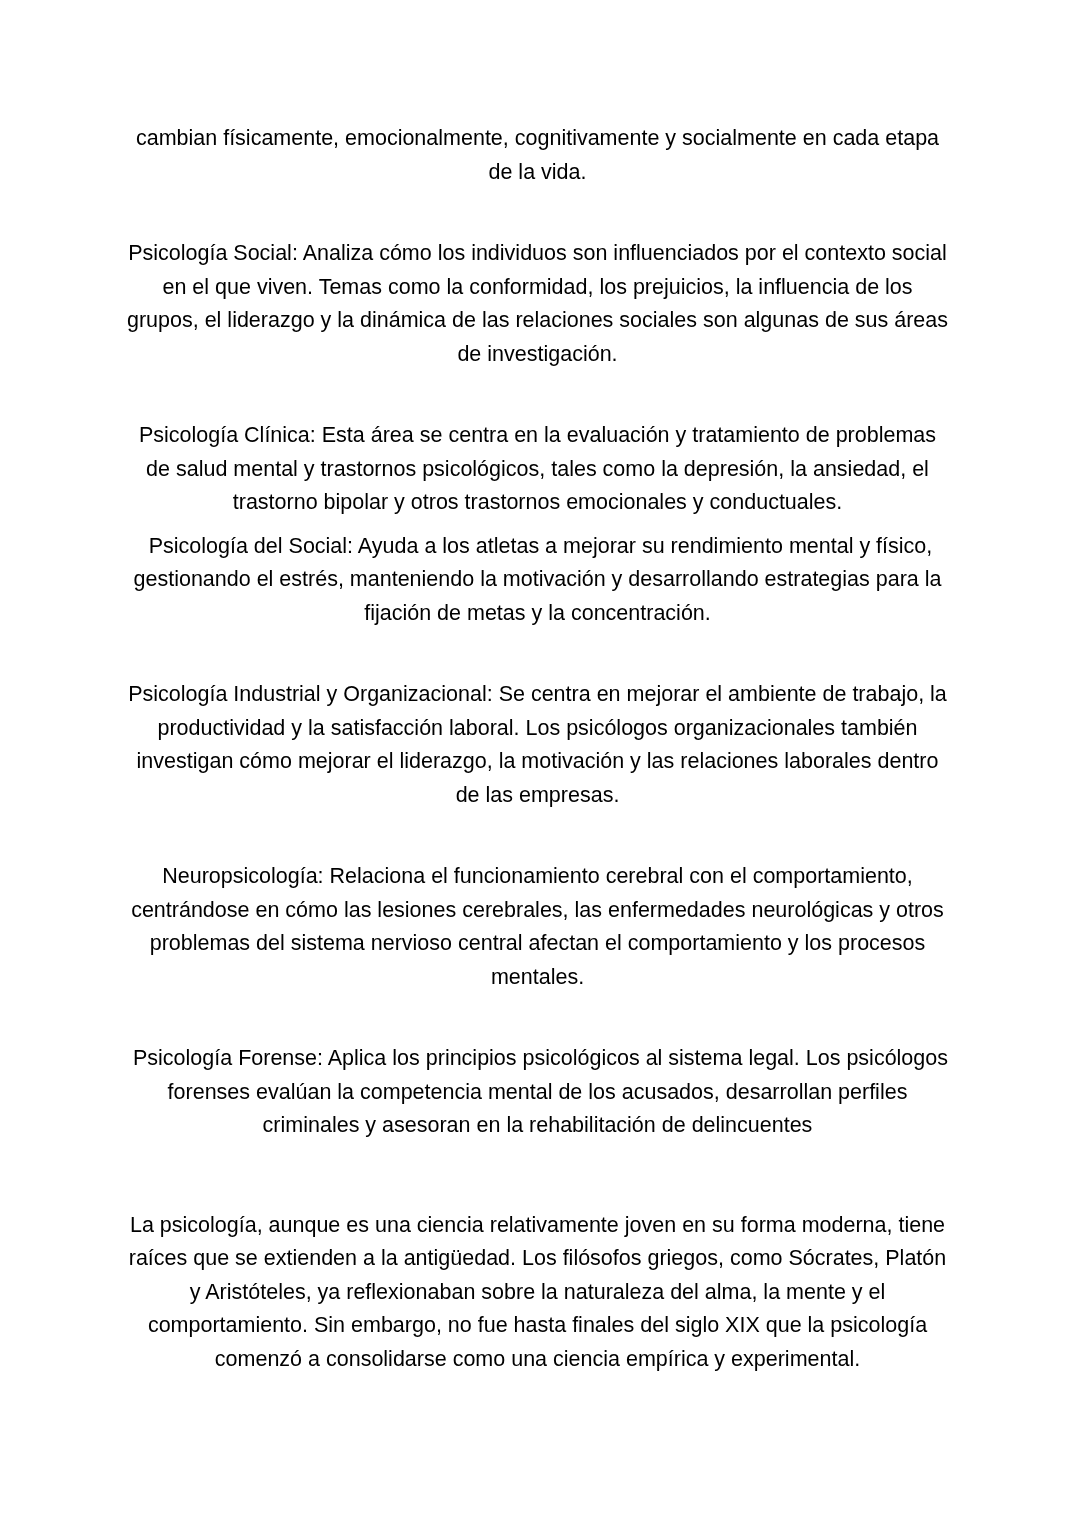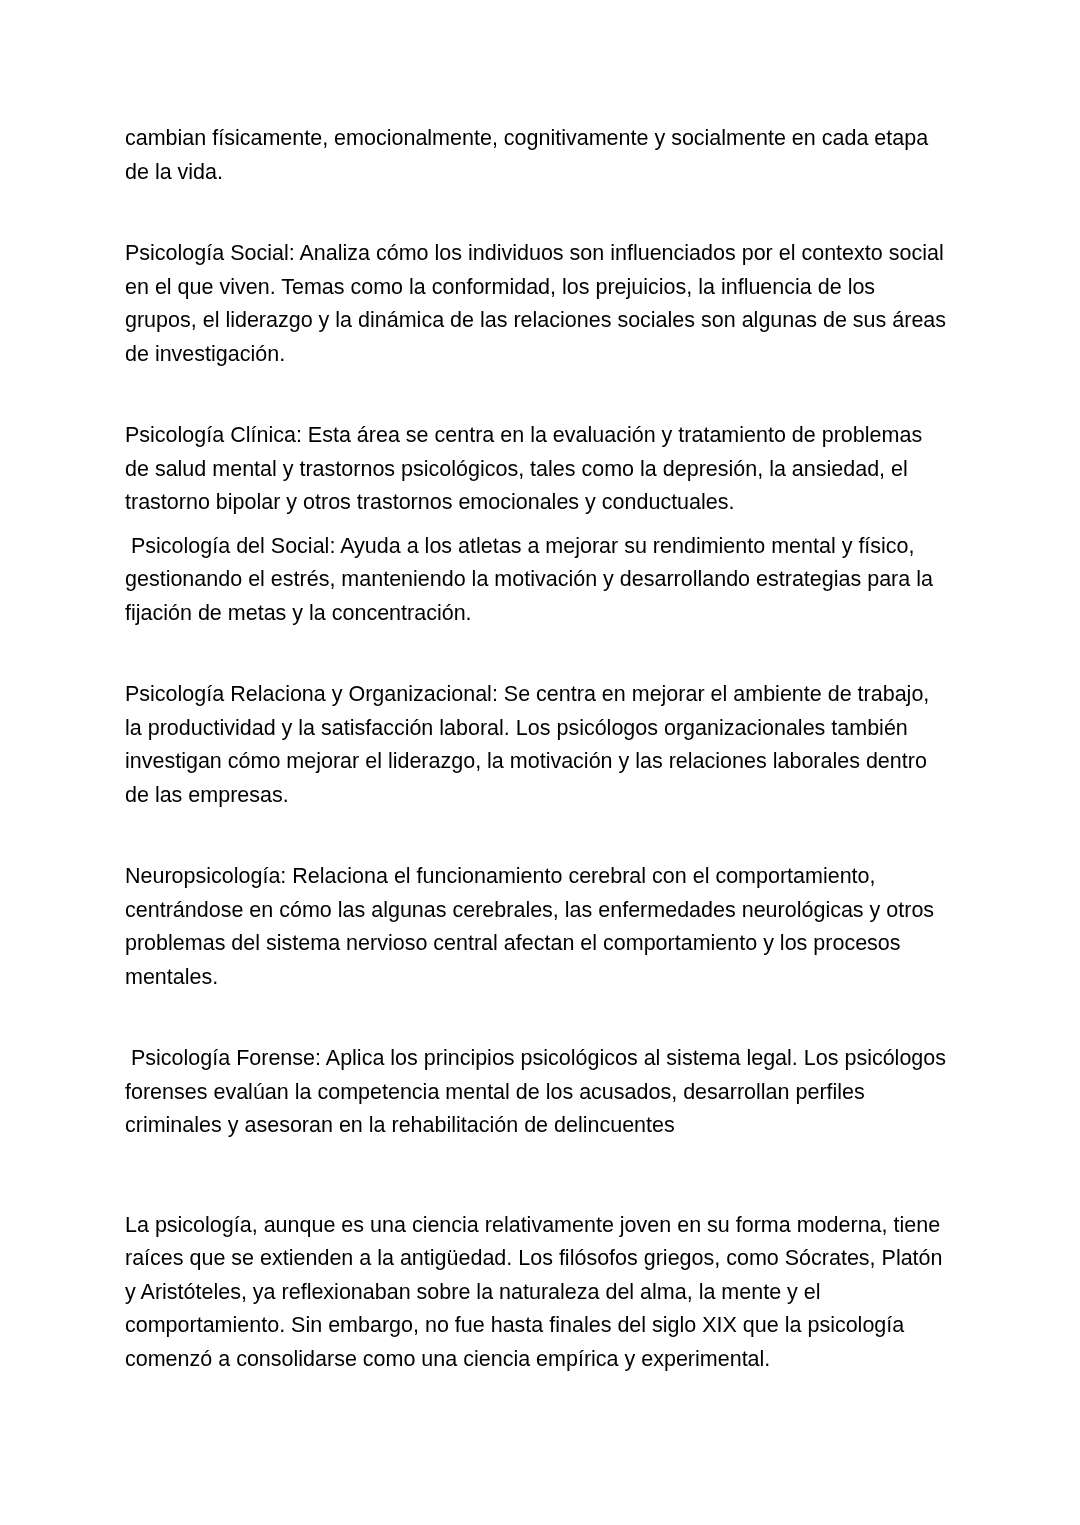--- a/index.html
+++ b/index.html
@@ -19,21 +19,21 @@
     position: absolute;
     left: 125px;
     top: 122px;
     width: 825px;
   }
   .para {
     font-family: "Liberation Sans", sans-serif;
     font-size: 21.5px;
     line-height: 33.5px;
     color: #000000;
-    text-align: left;
+    text-align: center;
     margin: 0;
     white-space: pre-wrap;
   }
   .gap-large { height: 48px; }
   .gap-medium { height: 33px; }
   .gap-small { height: 10px; }
 </style>
 </head>
 <body>
 
@@ -45,24 +45,24 @@
 
     <p class="para">Psicología Social: Analiza cómo los individuos son influenciados por el contexto social en el que viven. Temas como la conformidad, los prejuicios, la influencia de los grupos, el liderazgo y la dinámica de las relaciones sociales son algunas de sus áreas de investigación.</p>
     <div class="gap-large"></div>
 
     <p class="para">Psicología Clínica: Esta área se centra en la evaluación y tratamiento de problemas de salud mental y trastornos psicológicos, tales como la depresión, la ansiedad, el trastorno bipolar y otros trastornos emocionales y conductuales.</p>
     <div class="gap-small"></div>
 
     <p class="para"> Psicología del Social: Ayuda a los atletas a mejorar su rendimiento mental y físico, gestionando el estrés, manteniendo la motivación y desarrollando estrategias para la fijación de metas y la concentración.</p>
     <div class="gap-large"></div>
 
-    <p class="para">Psicología Relaciona y Organizacional: Se centra en mejorar el ambiente de trabajo, la productividad y la satisfacción laboral. Los psicólogos organizacionales también investigan cómo mejorar el liderazgo, la motivación y las relaciones laborales dentro de las empresas.</p>
+    <p class="para">Psicología Industrial y Organizacional: Se centra en mejorar el ambiente de trabajo, la productividad y la satisfacción laboral. Los psicólogos organizacionales también investigan cómo mejorar el liderazgo, la motivación y las relaciones laborales dentro de las empresas.</p>
     <div class="gap-large"></div>
 
-    <p class="para">Neuropsicología: Relaciona el funcionamiento cerebral con el comportamiento, centrándose en cómo las algunas cerebrales, las enfermedades neurológicas y otros problemas del sistema nervioso central afectan el comportamiento y los procesos mentales.</p>
+    <p class="para">Neuropsicología: Relaciona el funcionamiento cerebral con el comportamiento, centrándose en cómo las lesiones cerebrales, las enfermedades neurológicas y otros problemas del sistema nervioso central afectan el comportamiento y los procesos mentales.</p>
     <div class="gap-large"></div>
 
     <p class="para"> Psicología Forense: Aplica los principios psicológicos al sistema legal. Los psicólogos forenses evalúan la competencia mental de los acusados, desarrollan perfiles criminales y asesoran en la rehabilitación de delincuentes</p>
     <div class="gap-medium"></div>
 
     <div class="gap-medium"></div>
 
     <p class="para">La psicología, aunque es una ciencia relativamente joven en su forma moderna, tiene raíces que se extienden a la antigüedad. Los filósofos griegos, como Sócrates, Platón y Aristóteles, ya reflexionaban sobre la naturaleza del alma, la mente y el comportamiento. Sin embargo, no fue hasta finales del siglo XIX que la psicología comenzó a consolidarse como una ciencia empírica y experimental.</p>
 
   </div>

